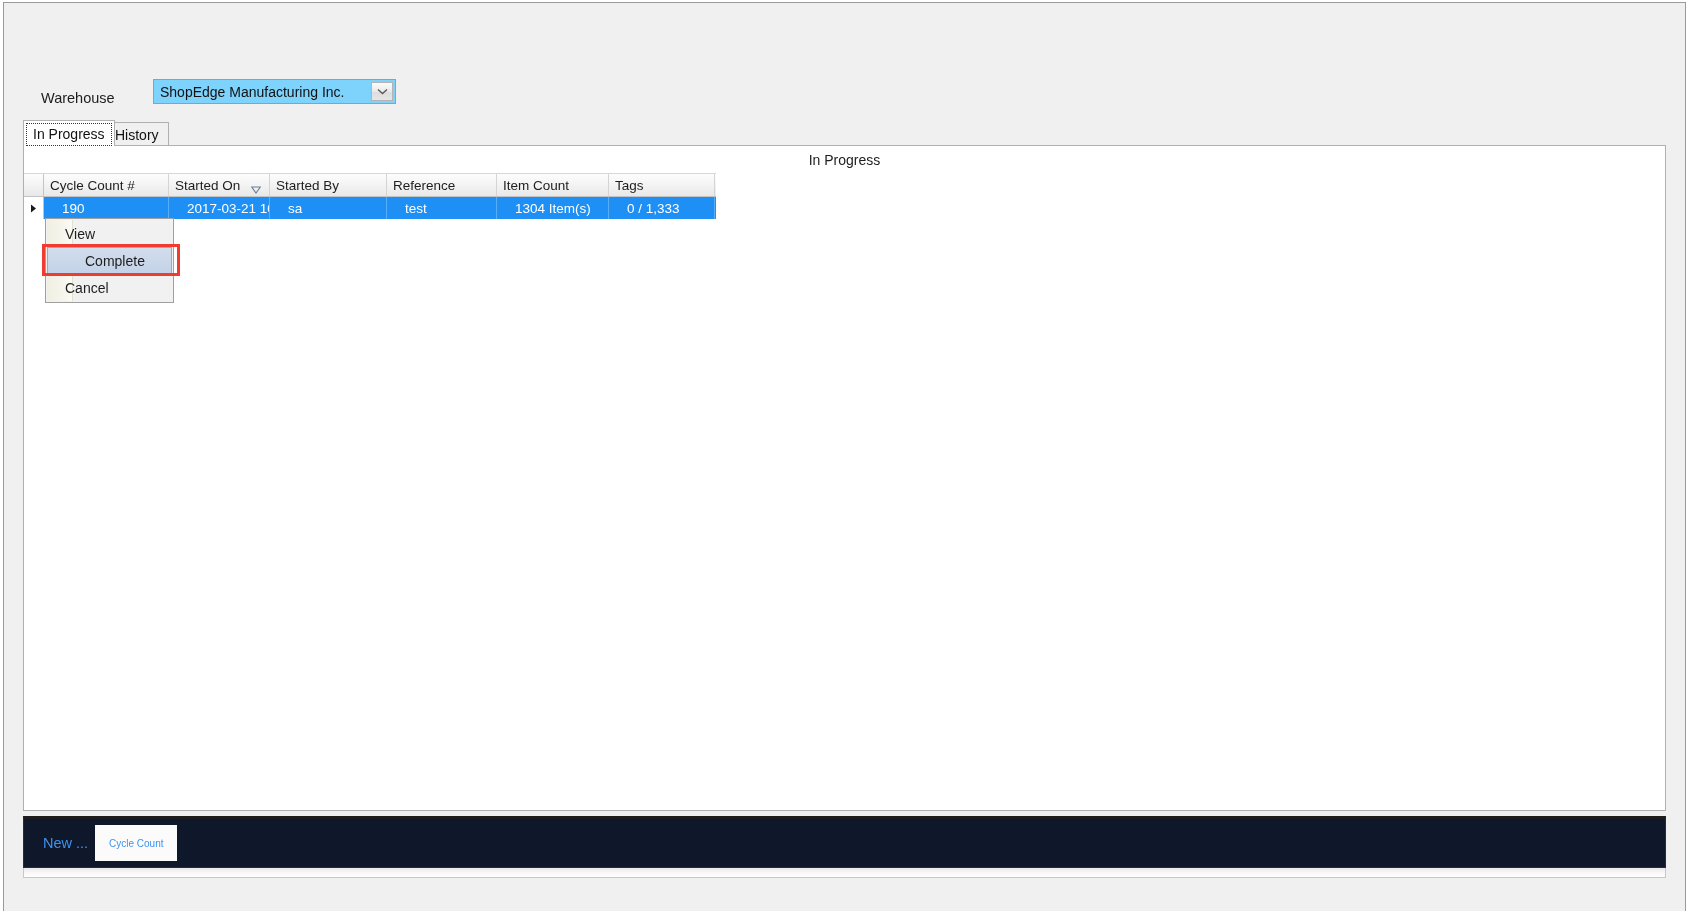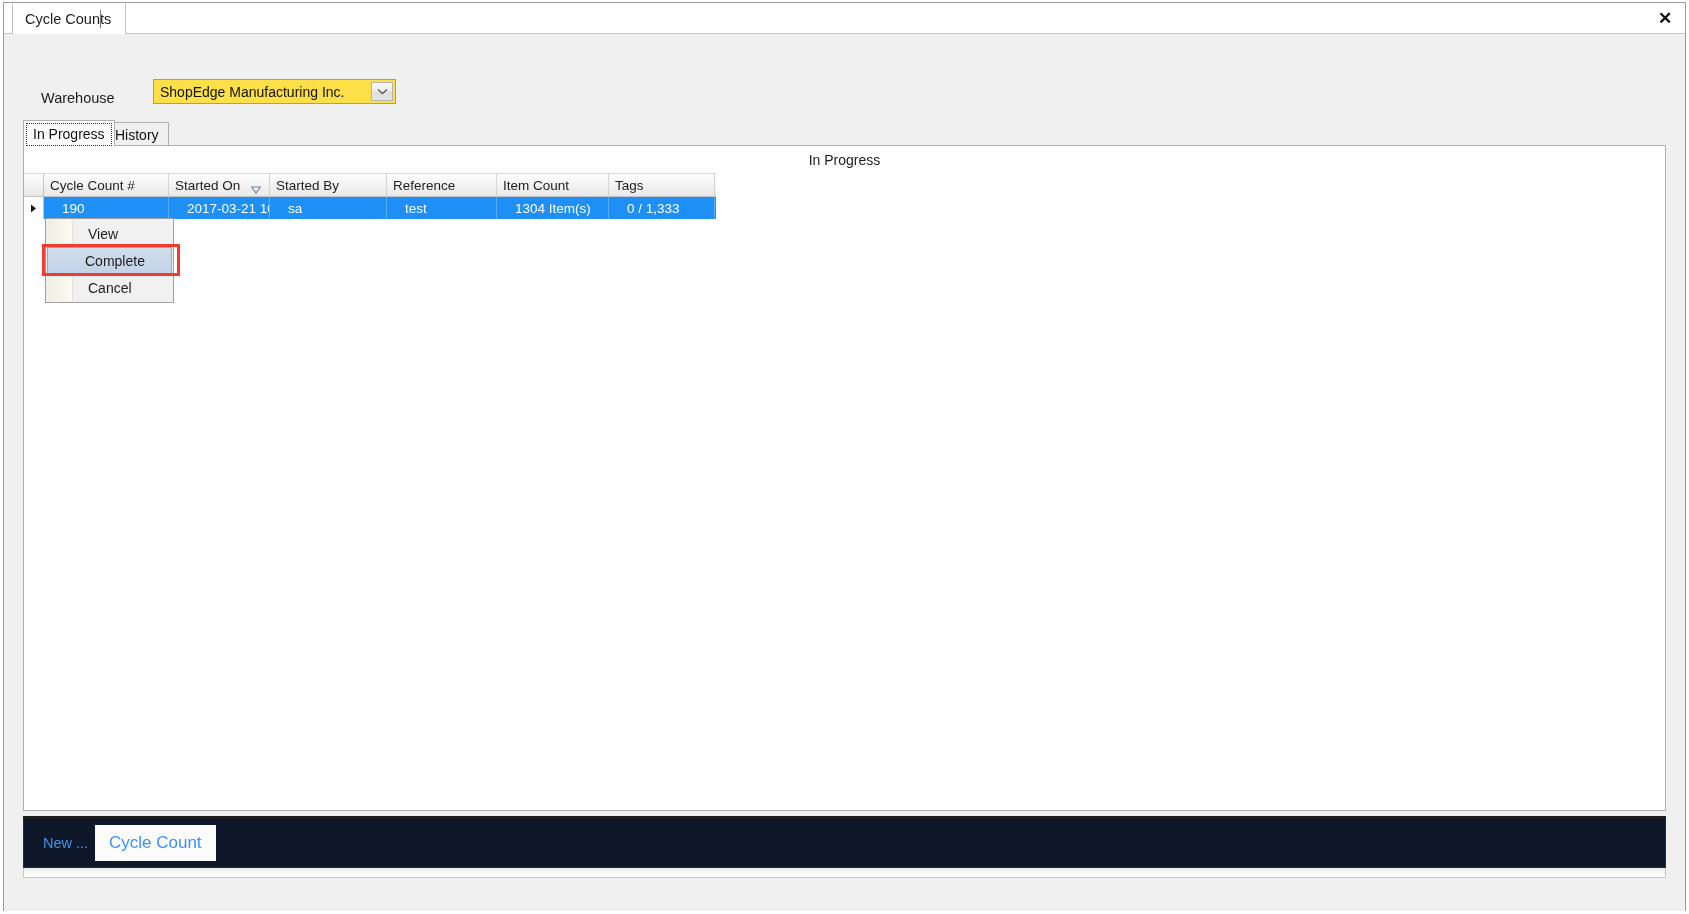--- a/index.html
+++ b/index.html
@@ -78,21 +78,21 @@
   .wh-label {
     position: absolute;
     left: 37px; top: 56px;
     font-size: 14.5px;
     color: #1d1d1d;
   }
   .wh-combo {
     position: absolute;
     left: 149px; top: 45px;
     width: 243px; height: 25px;
-    background: #fde047;
+    background: #7dd3fc;
     border: 1px solid #9d9d9d;
     display: flex;
     align-items: stretch;
   }
   .wh-combo-text {
     flex: 1;
     padding-left: 6px;
     display: flex; align-items: center;
     font-size: 14px;
     color: #111111;
@@ -242,21 +242,21 @@
     left: 1px; top: 1px; bottom: 1px;
     width: 26px;
     background: linear-gradient(to right, #f1efe2 0%, #f6f5ec 60%, #fbfaf4 100%);
     border-right: 1px solid #e3e1d2;
     pointer-events: none;
   }
   .mi {
     position: relative;
     height: 27px;
     display: flex; align-items: center;
-    padding-left: 42px;
+    padding-left: 19px;
     font-size: 14px;
     color: #1d1d1d;
     cursor: pointer;
     z-index: 2;
     white-space: nowrap;
   }
   .mi.highlighted {
     background: linear-gradient(to bottom, #d2ddec 0%, #c3d3e8 100%);
     border: 1px solid #8faece;
     margin: 0 1px;
@@ -291,48 +291,41 @@
     white-space: nowrap;
   }
   .bb-btn {
     position: absolute;
     left: 71px; top: 6px;
     height: 36px;
     padding: 0 14px;
     display: flex; align-items: center;
     background: #fbfbfb;
     color: #3d93f0;
-    font-size: 17px;
+    font-size: 10px;
     border: none;
     cursor: pointer;
     white-space: nowrap;
   }
   .bottom-shelf {
     position: absolute;
     left: 19px; top: 834px;
     width: 1643px; height: 10px;
     background: linear-gradient(to bottom, #e9e9e9 0%, #f6f6f6 45%, #ffffff 100%);
     border-left: 1px solid #c8c8c8;
     border-right: 1px solid #c8c8c8;
     border-bottom: 1px solid #c8c8c8;
   }
 </style>
 </head>
 <body>
 
 <div id="app">
   <div class="win-frame">
 
-    <div class="tabstrip">
-      <div class="doc-tab">
-        <span>Cycle Counts</span>
-      </div>
-      <div class="doc-tab-caret"></div>
-      <div class="close-x">✕</div>
-    </div>
 
     <div class="content">
 
       <div class="wh-label">Warehouse</div>
       <div class="wh-combo">
         <div class="wh-combo-text">ShopEdge Manufacturing Inc.</div>
         <div class="wh-combo-btn">
           <svg width="11" height="7" viewBox="0 0 11 7" aria-hidden="true">
             <path d="M1 1.5 L5.5 5.5 L10 1.5" fill="none" stroke="#5a5a5a" stroke-width="1.4"></path>
           </svg>

